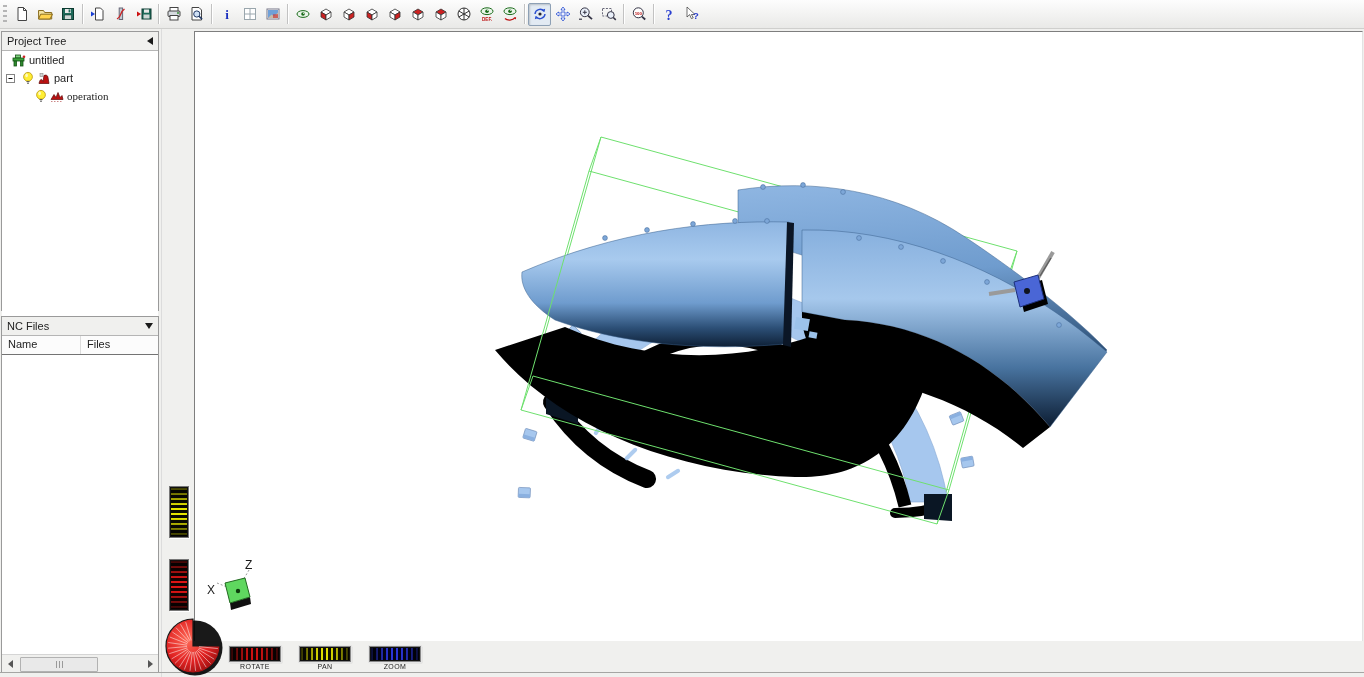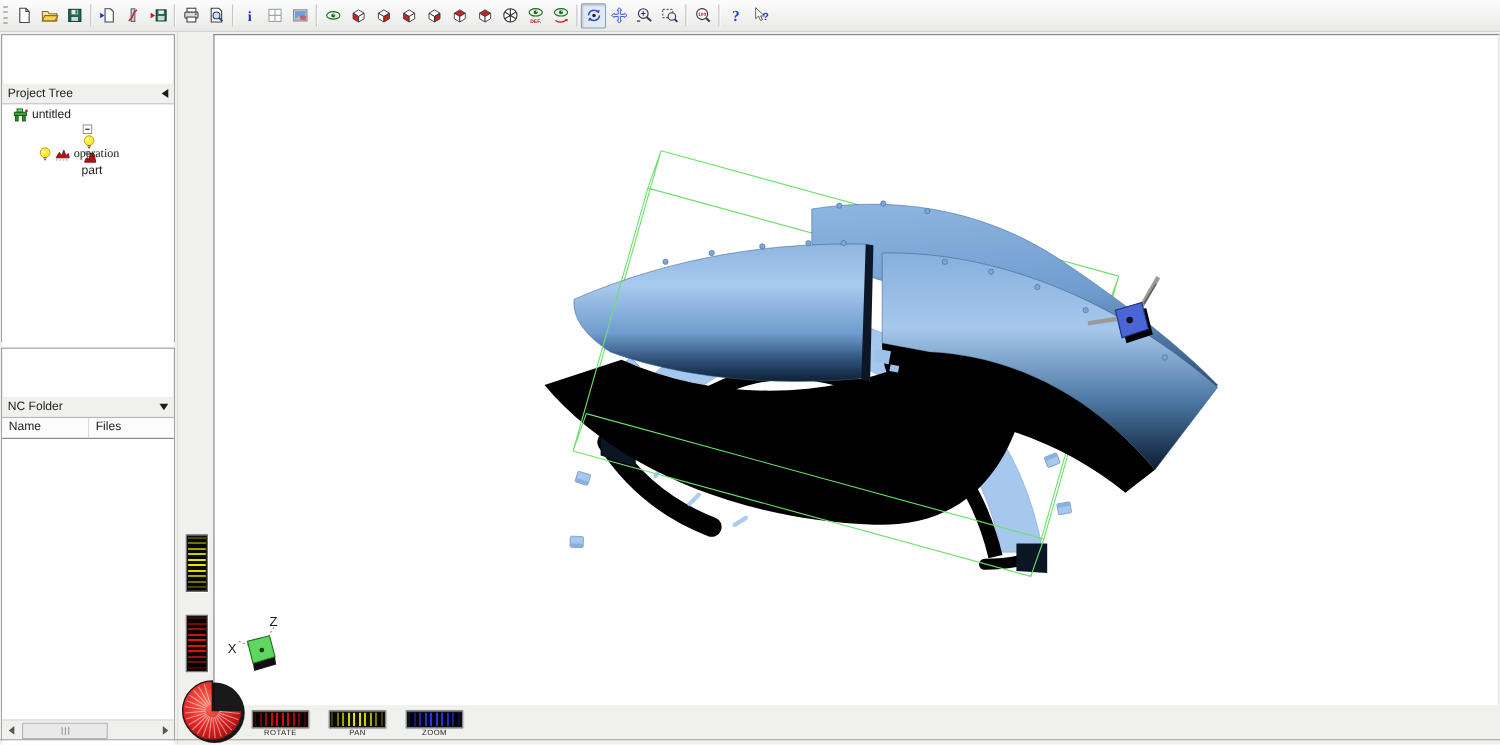--- a/index.html
+++ b/index.html
@@ -14,21 +14,21 @@
     background:repeating-linear-gradient(180deg,#b5b5b5 0 2px,transparent 2px 5px);}
   .tbtn{width:23px;height:23px;display:inline-flex;align-items:center;justify-content:center;
     border:1px solid transparent;border-radius:2px;flex:0 0 auto;background:transparent;padding:0;}
   .tbtn.active{background:#e2eaf3;border:1px solid #8da0b5;box-shadow:inset 1px 1px 2px rgba(0,0,0,.18);}
   .tsep{display:inline-block;width:1px;height:20px;background:#c2c2c2;margin:0 3px;box-shadow:1px 0 0 #fff;flex:0 0 auto;}
 
   
   .left-col{position:absolute;left:0;top:29px;width:161px;height:648px;}
   .panel{position:absolute;left:1px;width:158px;border:1px solid #9a9a9a;background:#fff;box-sizing:border-box;}
   .panel-header{height:18px;background:#f0f0ee;border-bottom:1px solid #b5b5b5;
-    display:flex;align-items:center;justify-content:space-between;padding:0 5px;font-size:11px;margin-top:44px;}
+    display:flex;align-items:center;justify-content:space-between;padding:0 5px;font-size:11px;}
   .tri-left{width:0;height:0;border-top:4px solid transparent;border-bottom:4px solid transparent;border-right:6px solid #1a1a1a;}
   .tri-down{width:0;height:0;border-left:4px solid transparent;border-right:4px solid transparent;border-top:6px solid #1a1a1a;}
   .tree-body{position:relative;background:#fff;}
   .trow{height:18px;display:flex;align-items:center;font-size:11px;white-space:nowrap;}
   .trow span.lbl{margin-left:3px;}
   .nc-cols{height:18px;display:flex;font-size:11px;border-bottom:1px solid #737373;background:#fcfcfc;}
   .nc-cols .cell{padding:2px 0 0 6px;box-sizing:border-box;}
   .nc-cols .cell.c0{width:79px;border-right:1px solid #dcdcdc;}
   .nc-body{background:#fff;}
   
@@ -351,21 +351,21 @@
               <svg width="14" height="13" viewBox="0 0 14 13">
                 <rect x="3.5" y="1" width="5" height="3" fill="#7fd07f" stroke="#145214" stroke-width=".8"></rect>
                 <rect x="1" y="4" width="11" height="3" fill="#3aa33a" stroke="#145214" stroke-width=".8"></rect>
                 <rect x="2" y="7" width="2.5" height="5" fill="#2d8a2d" stroke="#145214" stroke-width=".8"></rect>
                 <rect x="8.5" y="7" width="2.5" height="5" fill="#2d8a2d" stroke="#145214" stroke-width=".8"></rect>
                 <circle cx="12" cy="2.8" r="1.3" fill="#cc2222"></circle>
               </svg>
             </span>
             <span class="lbl">untitled</span>
           </div>
-          <div class="trow" style="padding-left: 4px; flex-direction: column;">
+          <div class="trow" style="padding-left: 4px;">
             <span style="display:inline-flex;margin-right:6px">
               <svg width="9" height="9" viewBox="0 0 9 9">
                 <rect x="0.5" y="0.5" width="8" height="8" fill="#fff" stroke="#848484"></rect>
                 <line x1="2.5" y1="4.5" x2="6.5" y2="4.5" stroke="#000"></line>
               </svg>
             </span>
             <span style="display:inline-flex;margin-right:2px">
               <svg width="14" height="14" viewBox="0 0 14 14">
                 <circle cx="7" cy="5.8" r="4.4" fill="#ffee33" stroke="#b8960a" stroke-width=".8"></circle>
                 <ellipse cx="5.6" cy="4.4" rx="1.3" ry="1.8" fill="#fff9c0"></ellipse>
@@ -394,21 +394,21 @@
                 <path d="M1 11.5h12" stroke="#cc8888" stroke-width="1" stroke-dasharray="1.5 1.5"></path>
               </svg>
             </span>
             <span class="lbl">operation</span>
           </div>
         </div>
     </div>
 
     <div class="panel" style="top:287px;height:357px;">
       <div class="panel-header">
-        <span>NC Folder</span>
+        <span>NC Files</span>
         <span class="tri-down"></span>
       </div>
       <div class="nc-cols">
         <div class="cell c0">Name</div>
         <div class="cell">Files</div>
       </div>
       <div class="nc-body" style="height:302px;"></div>
       <div class="hscroll">
         <div class="sb-btn">
             <span class="sb-tri-l"></span>

